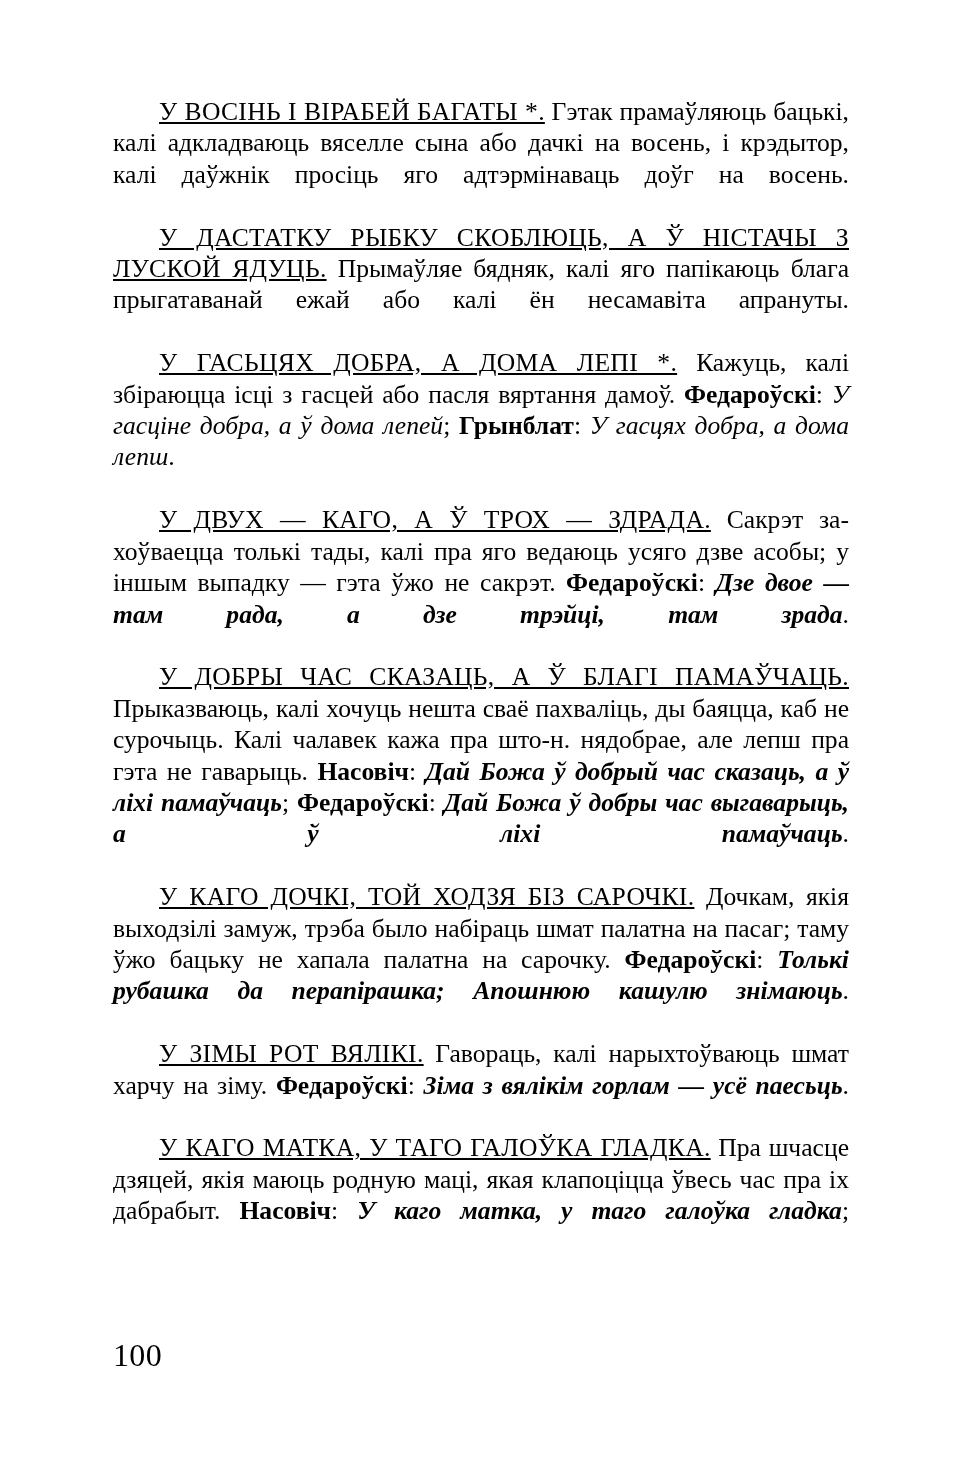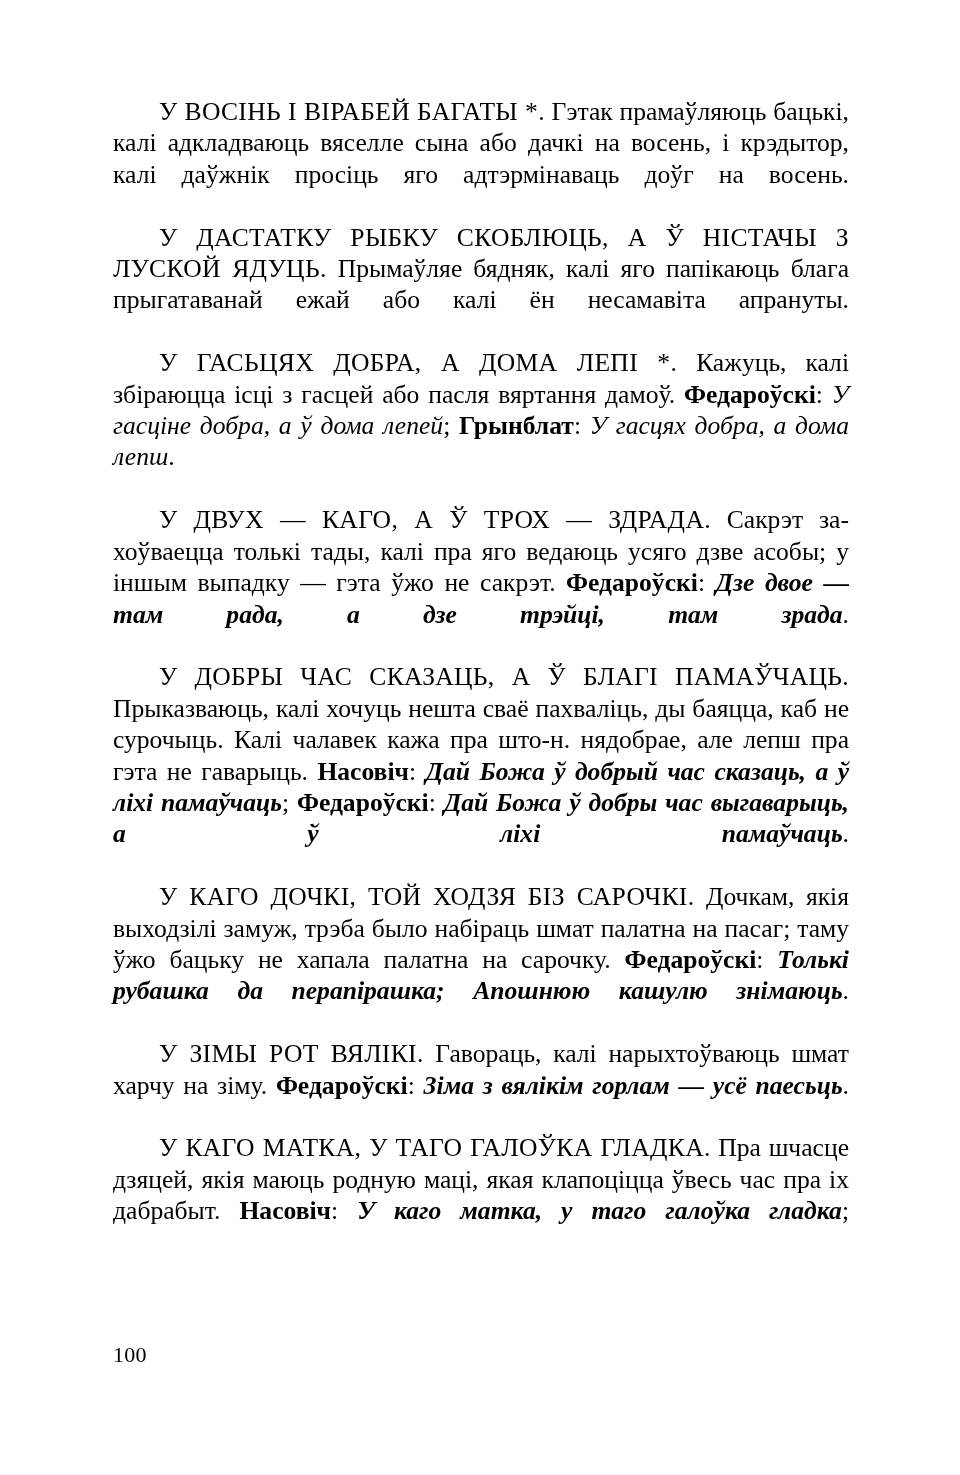--- a/index.html
+++ b/index.html
@@ -43,36 +43,37 @@
   }
   
   .entry::after {
     content: "";
     display: inline-block;
     width: 100%;
   }
   .headword {
     font-weight: normal;
     letter-spacing: 0.012em;
+    text-decoration: underline;
   }
   .src {
     font-weight: bold;
   }
   .cit {
     font-style: italic;
   }
   .cit-b {
     font-style: italic;
     font-weight: bold;
   }
   .page-number {
     position: absolute;
     left: 113px;
     top: 1340px;
-    font-size: 22px;
+    font-size: 32px;
     line-height: 30px;
     letter-spacing: 0.01em;
   }
 </style>
 </head>
 <body>
 
 <div class="page">
 
   <div class="text-column">

